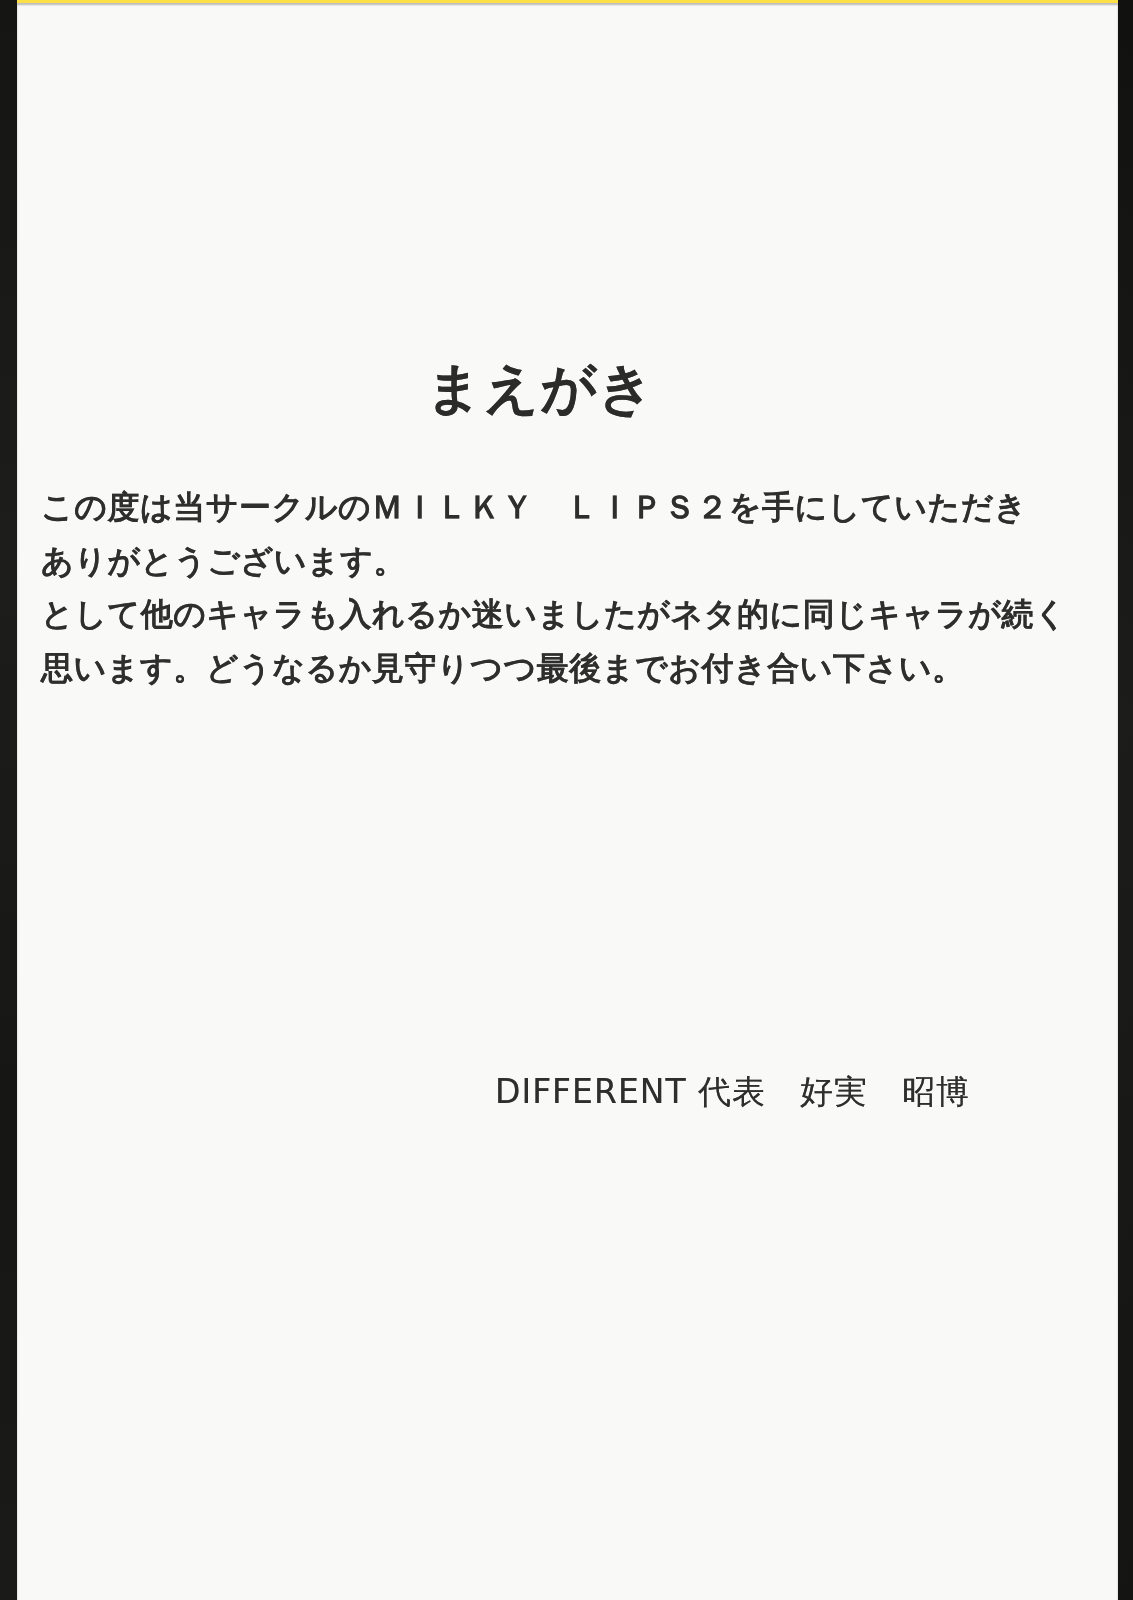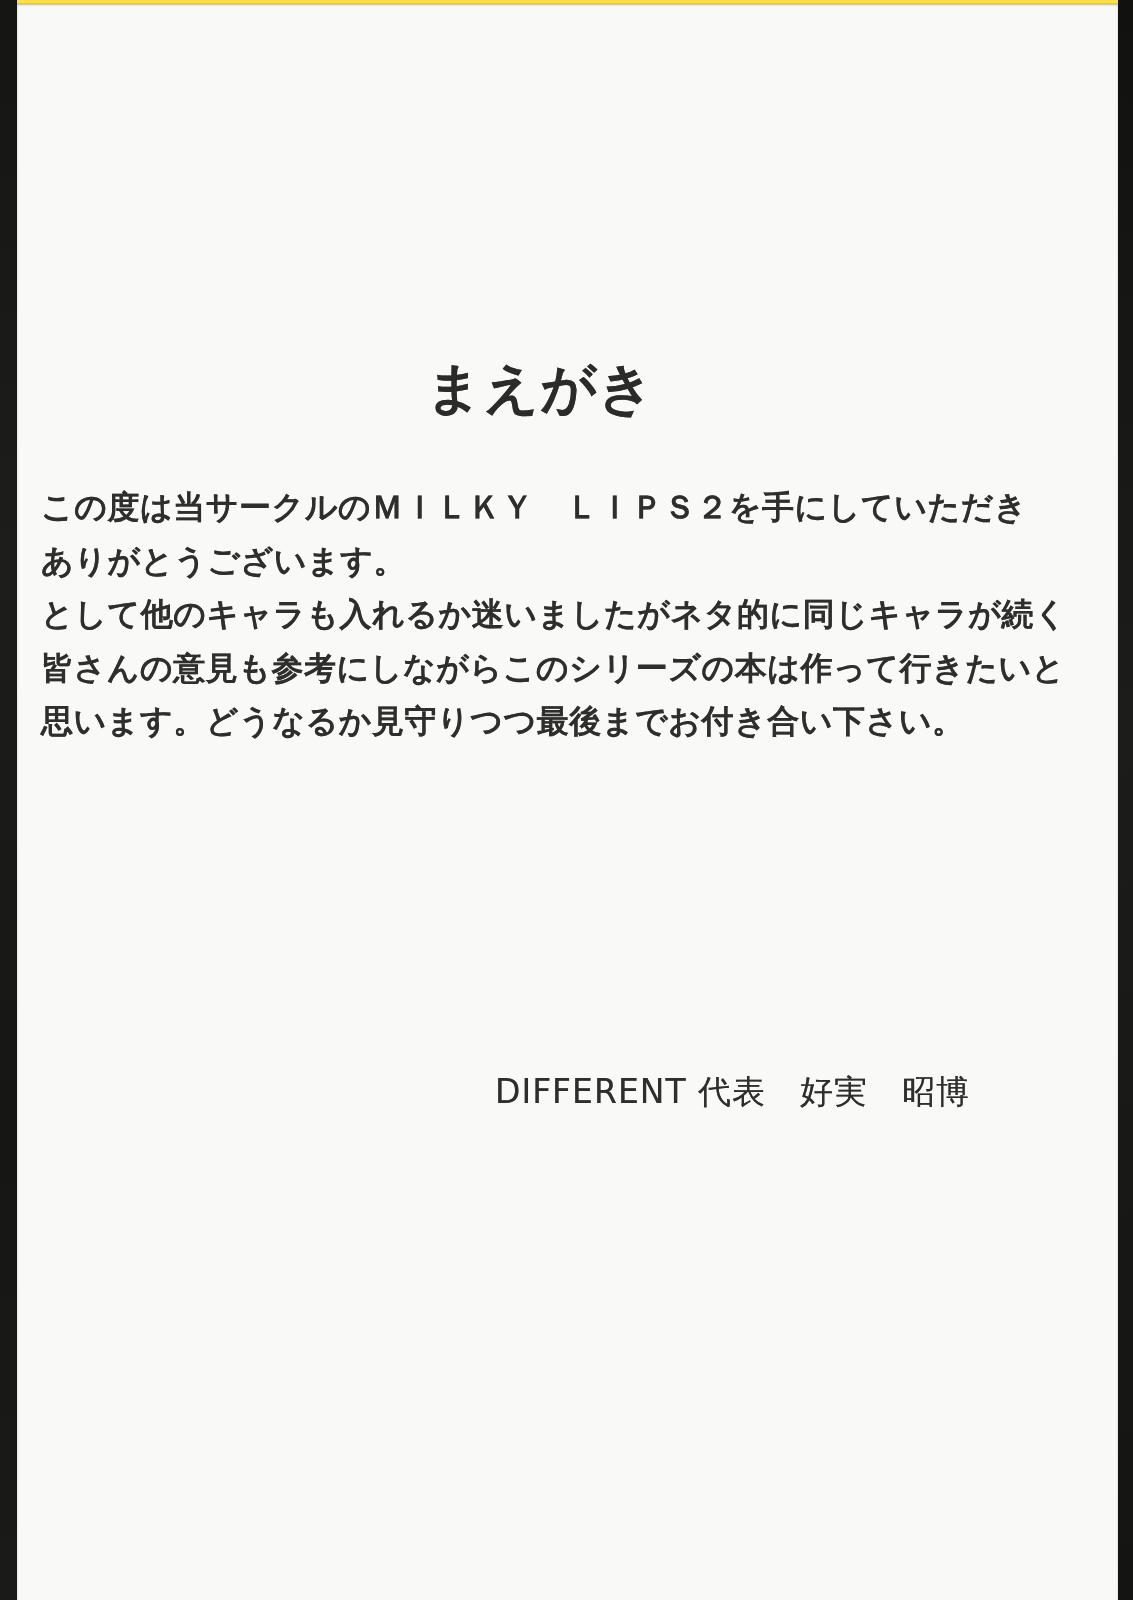--- a/index.html
+++ b/index.html
@@ -85,20 +85,19 @@
 
 <div class="scan-frame">
   <div class="page">
 
     <h1 class="page-title">まえがき</h1>
 
     <div class="body-text">
       <div class="body-line">この度は当サークルのＭＩＬＫＹ　ＬＩＰＳ２を手にしていただき</div>
       <div class="body-line">ありがとうございます。</div>
       <div class="body-line">として他のキャラも入れるか迷いましたがネタ的に同じキャラが続く</div>
-      <div class="body-line">皆さんの意見も参考にしながらこのシリーズの本は作って行きたいと</div>
       <div class="body-line">思います。どうなるか見守りつつ最後までお付き合い下さい。</div>
     </div>
 
     <div class="attribution">DIFFERENT 代表　好実　昭博</div>
 
   </div>
 </div>
 
 </body></html>

